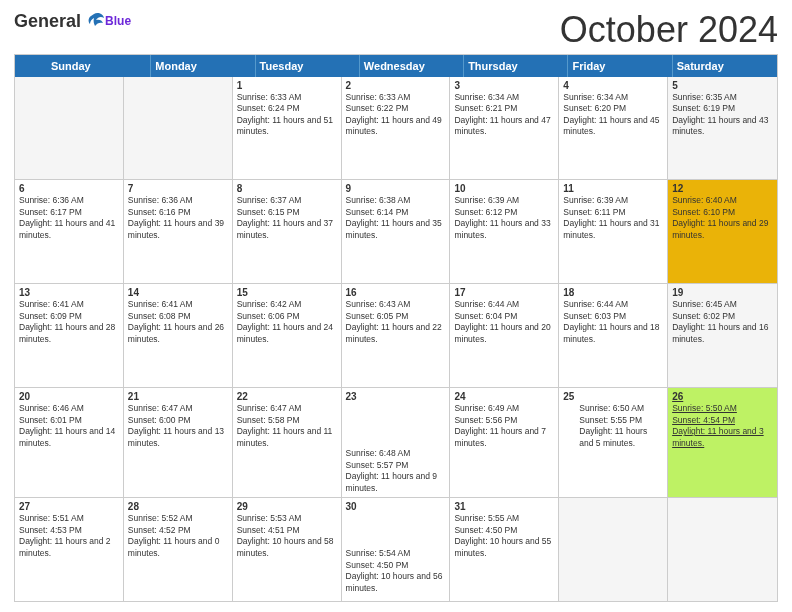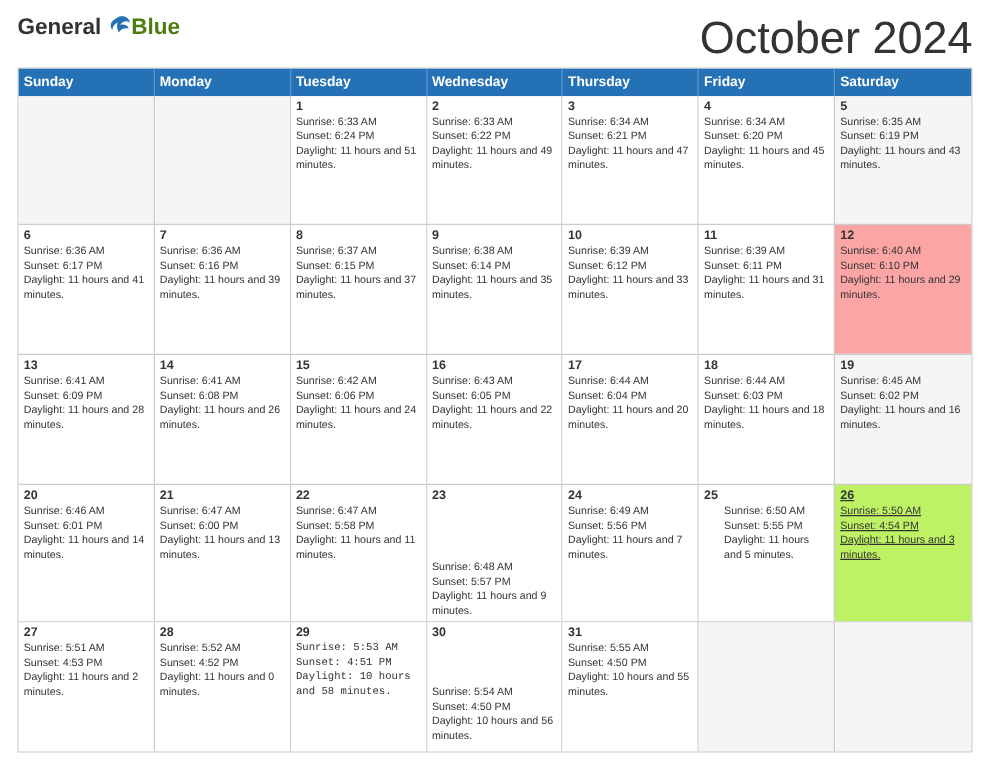--- a/index.html
+++ b/index.html
@@ -31,23 +31,23 @@
     .logo-text {
       display: flex;
       align-items: center;
     }
     .logo-general {
       font-size: 18px;
       font-weight: bold;
       color: #333;
     }
     .logo-blue {
-      font-size: 18px;
+      font-size: 12px;
       font-weight: bold;
-      color: #4d7c0f;
+      color: #6d28d9;
     }
     .logo-bird {
       width: 22px;
       height: 22px;
       margin-left: 2px;
     }
     .title-section {
       text-align: right;
     }
     .month-title {
@@ -64,20 +64,21 @@
     .calendar {
       flex: 1;
       display: flex;
       flex-direction: column;
       border: 1px solid #ccc;
     }
     .cal-header-row {
       display: grid;
       grid-template-columns: repeat(7, 1fr);
       background: #2471b5;
+      padding-left: 32px;
     }
     .cal-header-cell {
       color: #fff;
       font-size: 11px;
       font-weight: bold;
       padding: 5px 4px;
       text-align: left;
       border-right: 1px solid #5599cc;
     }
     .cal-header-cell:last-child { border-right: none; }
@@ -208,21 +209,21 @@
             <div class="cell-text" style="white-space: pre-line;">Sunrise: 6:39 AM
 Sunset: 6:12 PM
 Daylight: 11 hours and 33 minutes.</div>
           </div>
           <div class="cal-cell">
             <div class="day-num">11</div>
             <div class="cell-text" style="white-space: pre-line;">Sunrise: 6:39 AM
 Sunset: 6:11 PM
 Daylight: 11 hours and 31 minutes.</div>
           </div>
-          <div class="cal-cell" style="background: #fca5a5;">
+          <div class="cal-cell" style="background: #eab308;">
             <div class="day-num">12</div>
             <div class="cell-text" style="white-space: pre-line;">Sunrise: 6:40 AM
 Sunset: 6:10 PM
 Daylight: 11 hours and 29 minutes.</div>
           </div>
         </div>
         <div class="cal-row">
           <div class="cal-cell">
             <div class="day-num">13</div>
             <div class="cell-text" style="white-space: pre-line;">Sunrise: 6:41 AM
@@ -318,21 +319,21 @@
 Daylight: 11 hours and 2 minutes.</div>
           </div>
           <div class="cal-cell">
             <div class="day-num">28</div>
             <div class="cell-text" style="white-space: pre-line;">Sunrise: 5:52 AM
 Sunset: 4:52 PM
 Daylight: 11 hours and 0 minutes.</div>
           </div>
           <div class="cal-cell">
             <div class="day-num">29</div>
-            <div class="cell-text" style="white-space: pre-line; font-family: Liberation Mono, monospace;">Sunrise: 5:53 AM
+            <div class="cell-text" style="white-space: pre-line;">Sunrise: 5:53 AM
 Sunset: 4:51 PM
 Daylight: 10 hours and 58 minutes.</div>
           </div>
           <div class="cal-cell">
             <div class="day-num">30</div>
             <div class="cell-text" style="white-space: pre-line; margin-top: 36px;">Sunrise: 5:54 AM
 Sunset: 4:50 PM
 Daylight: 10 hours and 56 minutes.</div>
           </div>
           <div class="cal-cell">

